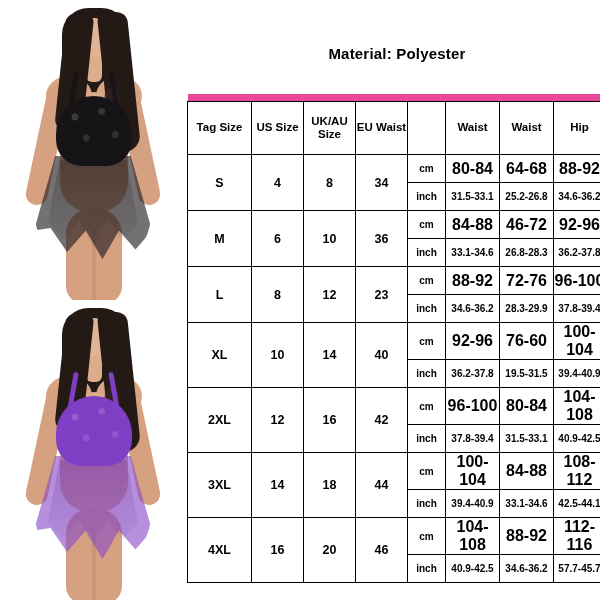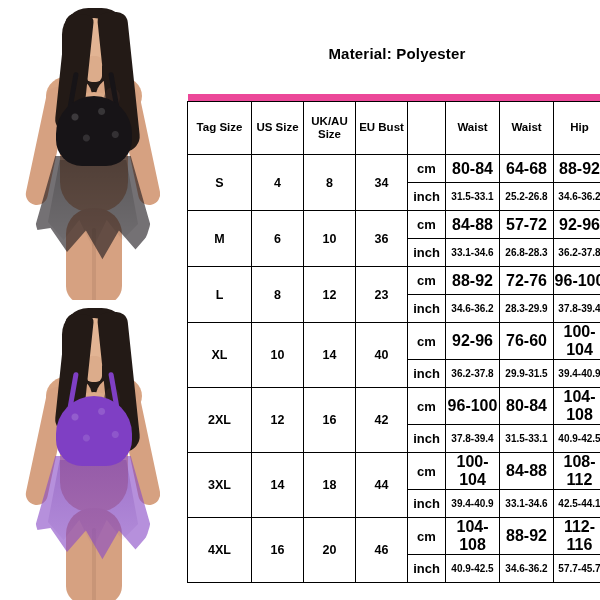--- a/index.html
+++ b/index.html
@@ -230,21 +230,21 @@
   .col-unit   { width: 38px; }
   .col-bust   { width: 54px; }
   .col-waist  { width: 54px; }
   .col-hip    { width: 52px; }
 
   .size-cell {
     font-size: 12.5px;
     font-weight: bold;
   }
   .unit-cell {
-    font-size: 13px;
+    font-size: 10px;
     font-weight: bold;
     margin-top: 28px;
   }
   .meas-cell {
     font-size: 10px;
     font-weight: bold;
     height: 27px;
   }
   .row-cm .meas-cell { font-size: 16px; }
 </style>
@@ -320,21 +320,21 @@
         <col class="col-unit">
           <col class="col-bust">
           <col class="col-waist">
           <col class="col-hip">
       </colgroup>
       <thead>
         <tr>
           <th>Tag Size</th>
           <th>US Size</th>
           <th>UK/AU Size</th>
-          <th>EU Bust</th>
+          <th>EU Waist</th>
           <th></th>
           <th>Waist</th>
           <th>Waist</th>
           <th>Hip</th>
         </tr>
       </thead>
       <tbody>
 
         <tr class="row-cm">
           <td class="size-cell" rowspan="2">S</td>
@@ -353,21 +353,21 @@
           <td class="meas-cell">34.6-36.2</td>
         </tr>
 
         <tr class="row-cm">
           <td class="size-cell" rowspan="2">M</td>
           <td class="size-cell" rowspan="2">6</td>
           <td class="size-cell" rowspan="2">10</td>
           <td class="size-cell" rowspan="2">36</td>
           <td class="unit-cell">cm</td>
           <td class="meas-cell">84-88</td>
-          <td class="meas-cell">57-72</td>
+          <td class="meas-cell">46-72</td>
           <td class="meas-cell">92-96</td>
         </tr>
         <tr>
           <td class="unit-cell">inch</td>
           <td class="meas-cell">33.1-34.6</td>
           <td class="meas-cell">26.8-28.3</td>
           <td class="meas-cell">36.2-37.8</td>
         </tr>
 
         <tr class="row-cm">
@@ -393,21 +393,21 @@
           <td class="size-cell" rowspan="2">14</td>
           <td class="size-cell" rowspan="2">40</td>
           <td class="unit-cell">cm</td>
           <td class="meas-cell">92-96</td>
           <td class="meas-cell">76-60</td>
           <td class="meas-cell">100-104</td>
         </tr>
         <tr>
           <td class="unit-cell">inch</td>
           <td class="meas-cell">36.2-37.8</td>
-          <td class="meas-cell">29.9-31.5</td>
+          <td class="meas-cell">19.5-31.5</td>
           <td class="meas-cell">39.4-40.9</td>
         </tr>
 
         <tr class="row-cm">
           <td class="size-cell" rowspan="2">2XL</td>
           <td class="size-cell" rowspan="2">12</td>
           <td class="size-cell" rowspan="2">16</td>
           <td class="size-cell" rowspan="2">42</td>
           <td class="unit-cell">cm</td>
           <td class="meas-cell">96-100</td>

